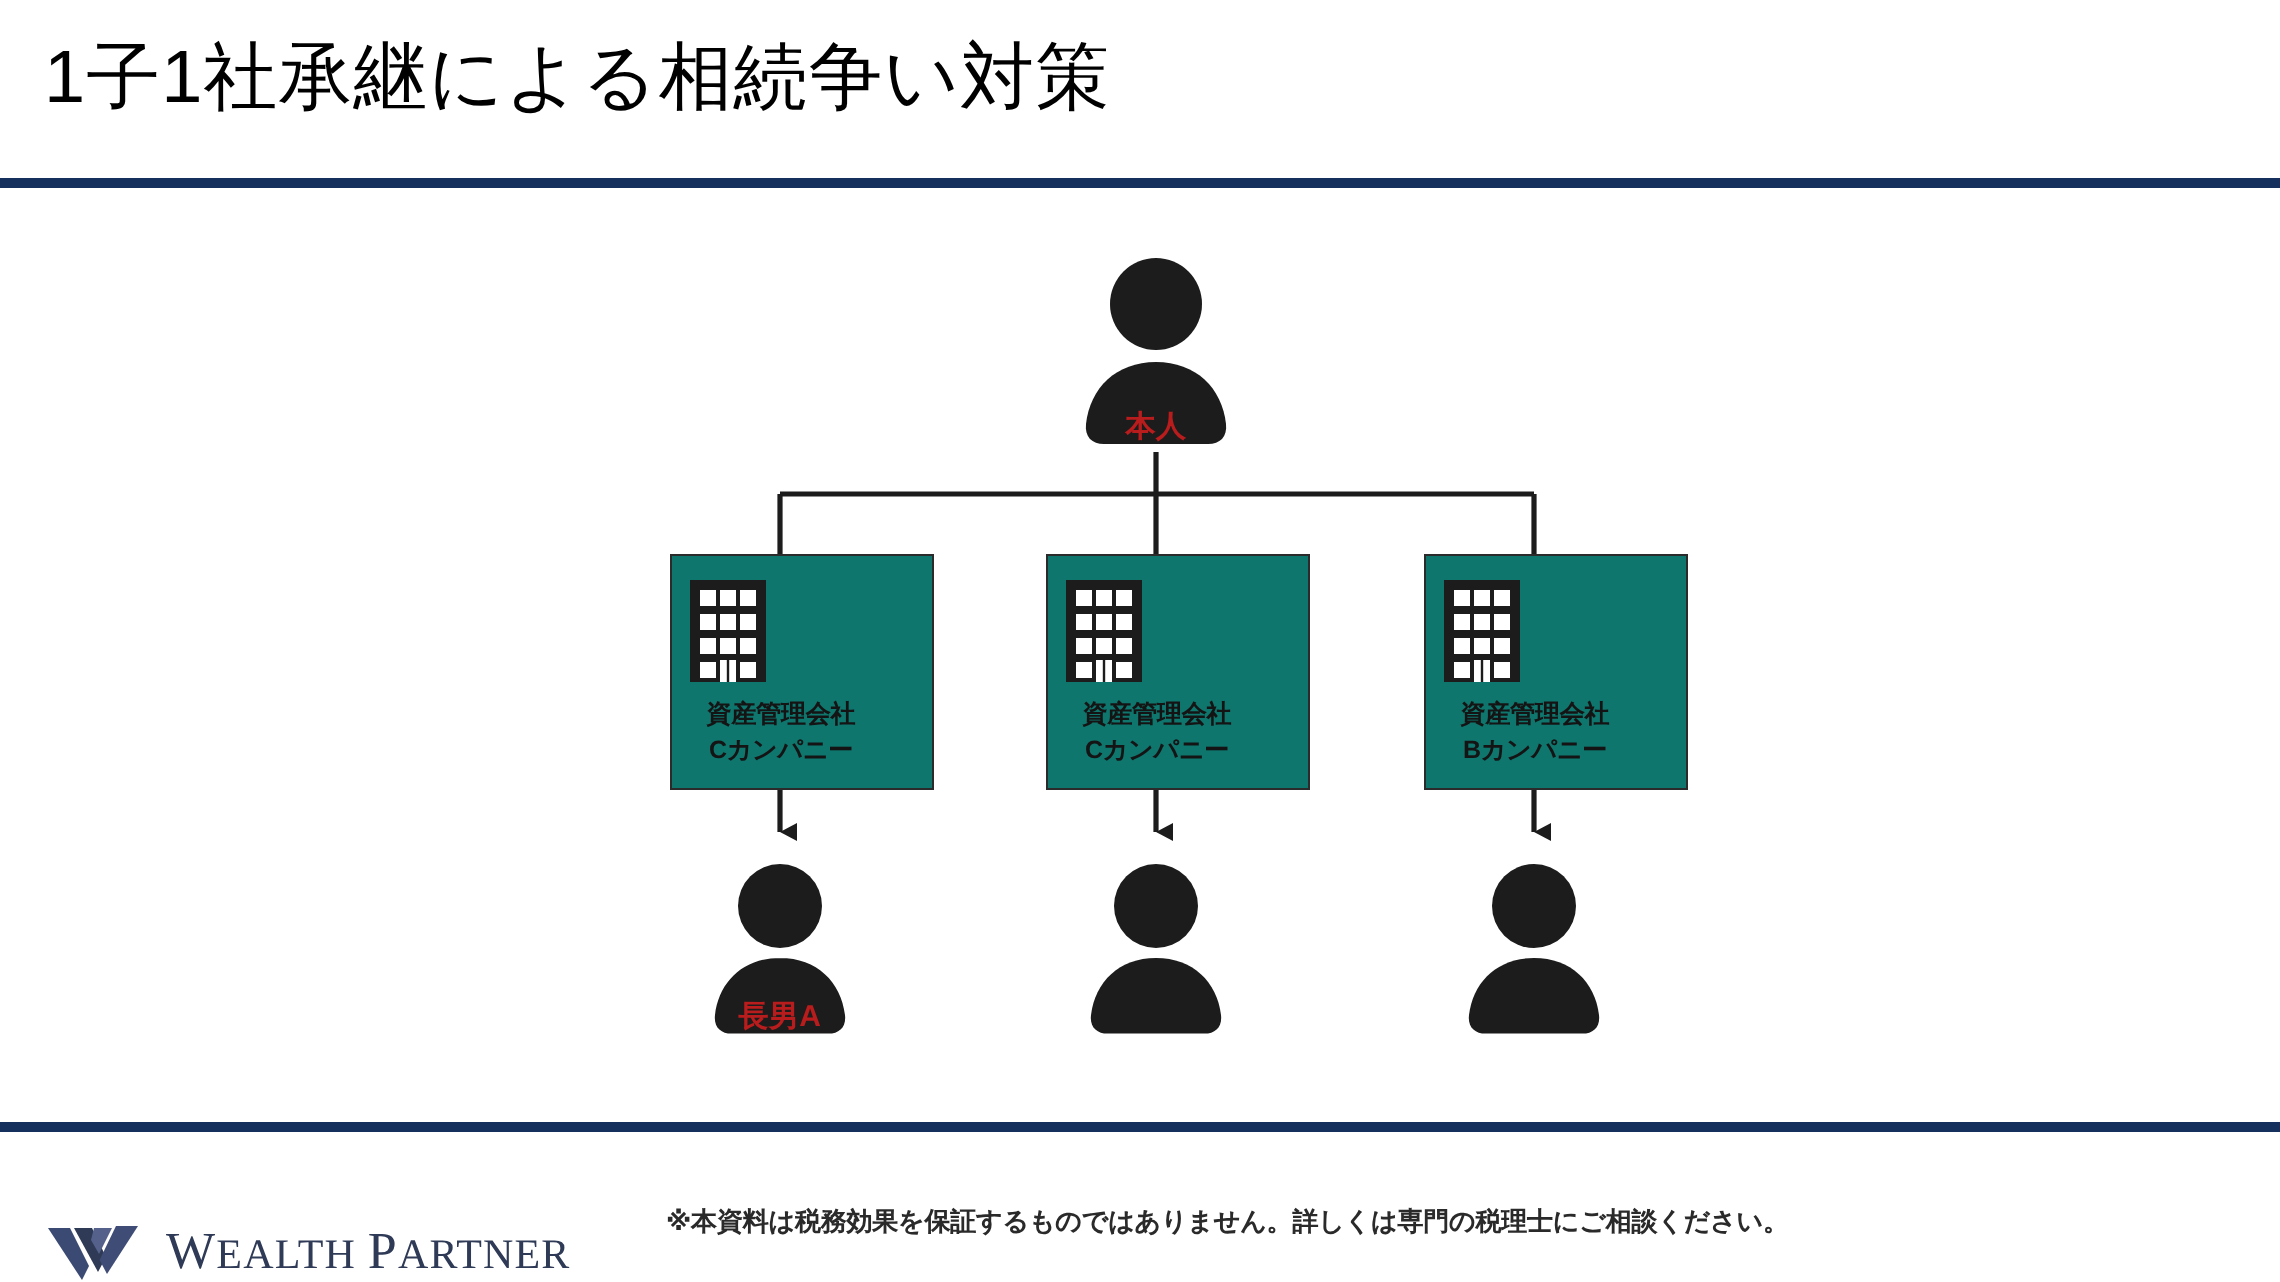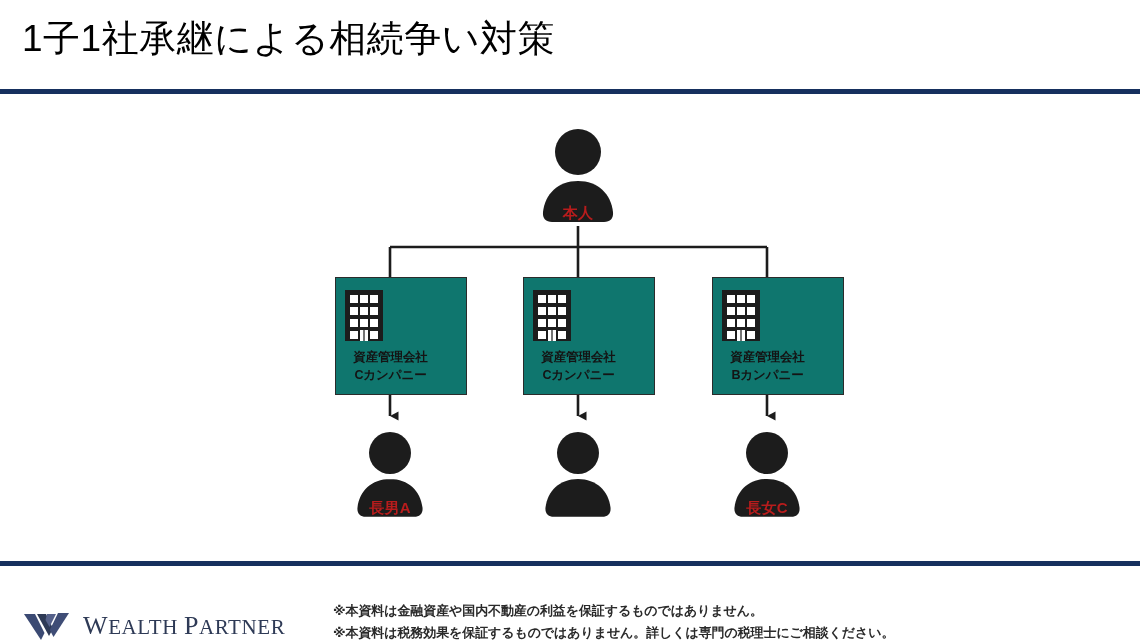--- a/index.html
+++ b/index.html
@@ -286,21 +286,20 @@
           <rect x="27.4" y="43" width="1.2" height="11" fill="#1c1c1c"></rect>
         </svg>
       </div>
       <div class="company-text">
         <span>資産管理会社</span>
         <span class="l2">Bカンパニー</span>
       </div>
     </div>
 
     <div class="node-label child-label c1">長男A</div>
-    <div class="node-label child-label c3">長女C</div>
   </div>
 
   <div class="rule-bottom"></div>
 
   <div class="footer">
 
     <div class="logo">
       <span class="logo-mark">
         <svg width="52" height="32" viewBox="0 0 52 32">
           <path d="M2,4 L13,4 L22.5,23 L19,30 Z" fill="#3b4a73"></path>
@@ -308,18 +307,17 @@
           <path d="M25,4 L34,4 L27.5,17 L23.5,10 Z" fill="#55618a"></path>
           <path d="M36,3 L47,3 L31.5,27 L27.8,20 Z" fill="#3f4d76"></path>
         </svg>
       </span>
       <span class="logo-text">
         <span class="cap">W</span><span>EALTH</span>&nbsp;<span class="cap">P</span><span>ARTNER</span>
       </span>
     </div>
 
     <div class="disclaimer">
-      <div>※本資料は金融資産や国内不動産の利益を保証するものではありません。</div>
       <div>※本資料は税務効果を保証するものではありません。詳しくは専門の税理士にご相談ください。</div>
     </div>
   </div>
 
 </div>
 
 </body></html>

